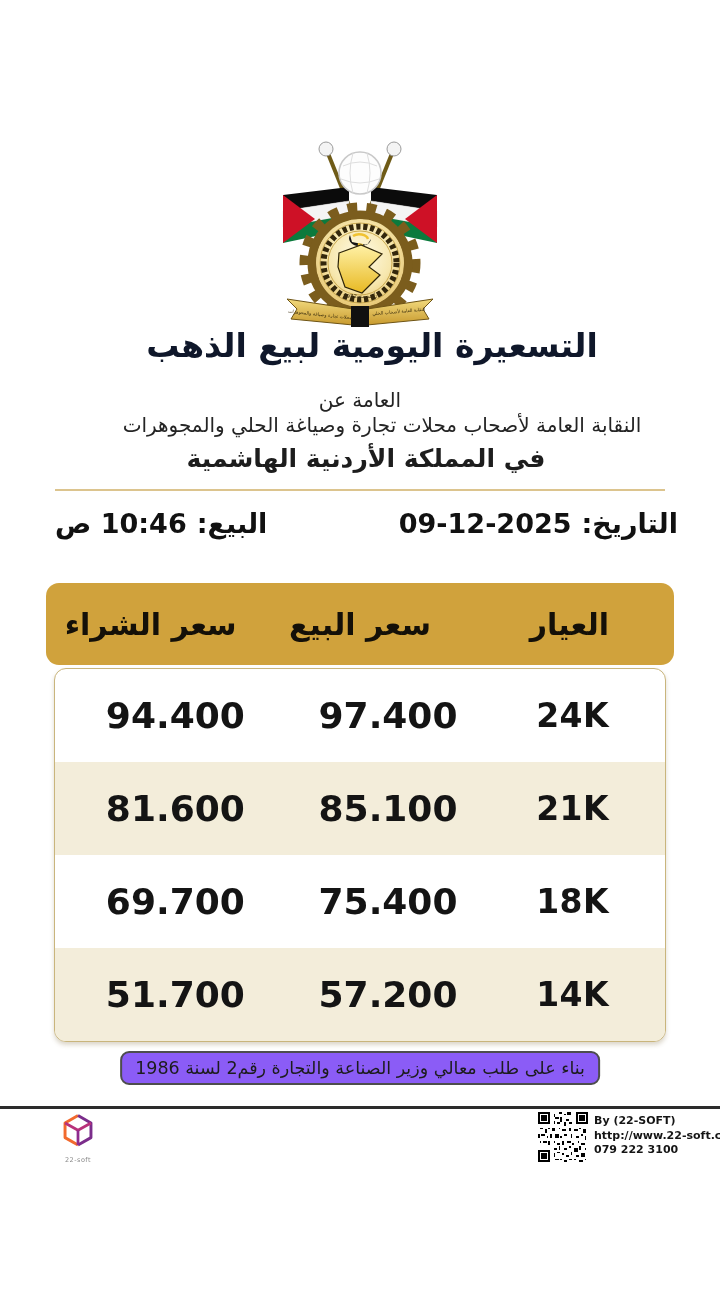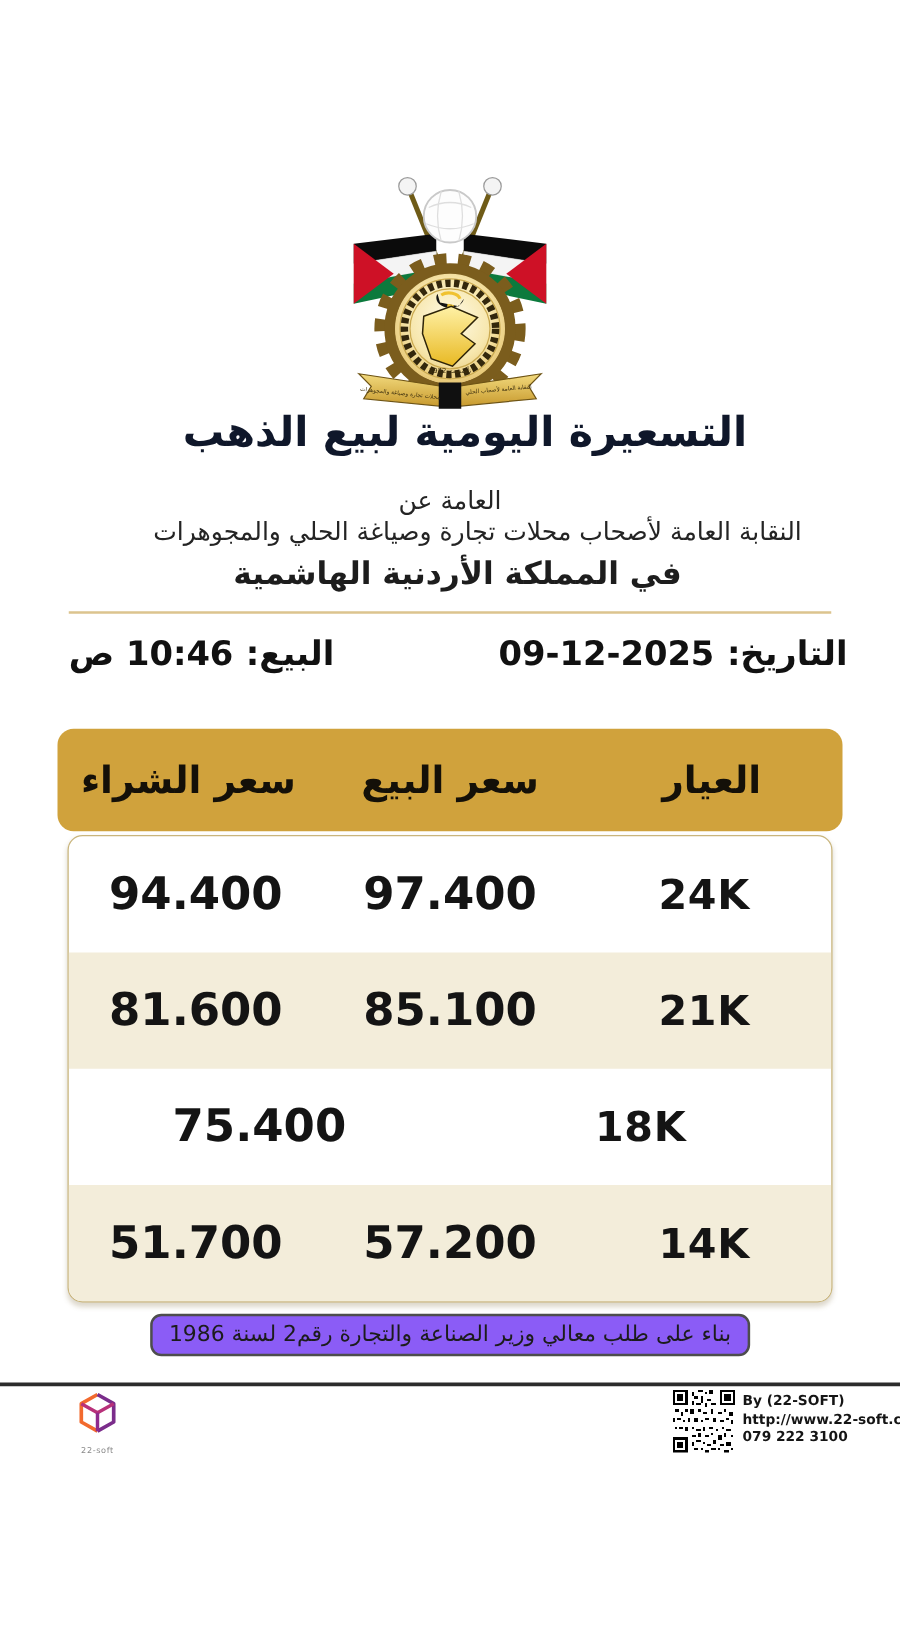--- a/index.html
+++ b/index.html
@@ -51,21 +51,21 @@
   .tbl-body {
     position: absolute; left: 54px; top: 668px; width: 612px;
     border: 1px solid #c9b57c; border-radius: 12px; overflow: hidden;
     box-shadow: 0 3px 4px rgba(120,100,50,0.25);
     background: #fff;
   }
   .trow { display: flex; direction: rtl; align-items: center; height: 93px; }
   .trow.alt { background: #f3edda; }
   .trow .cell { flex: 1; text-align: center; color: #141414; }
   .cell.karat  { font-size: 33px; font-weight: 700; letter-spacing: 0.5px; }
-  .cell.price  { font-size: 36px; font-weight: 700; }
+  .cell.price  { font-size: 36px; font-weight: 700; padding-left: 28px; }
   
   .note-box {
     position: absolute; top: 1051px; left: 50%; transform: translateX(-50%);
     border: 2px solid #4d4d4d; border-radius: 9px;
     padding: 5px 13px; font-size: 17.5px; font-weight: 500;
     direction: rtl; white-space: nowrap; color: #1c1c1c; background: #8b5cf6;
   }
   
   .footer-sep { position: absolute; top: 1106px; left: 0; width: 720px; height: 3px; background: #2c2c2c; }
   .brand { position: absolute; left: 56px; top: 1113px; width: 44px; text-align: center; }
@@ -184,20 +184,21 @@
       <div class="cell price">94.400</div>
     </div>
     <div class="trow alt">
       <div class="cell karat">21K</div>
       <div class="cell price">85.100</div>
       <div class="cell price">81.600</div>
     </div>
     <div class="trow">
       <div class="cell karat">18K</div>
       <div class="cell price">75.400</div>
+      <div class="cell price">69.700</div>
     </div>
     <div class="trow alt">
       <div class="cell karat">14K</div>
       <div class="cell price">57.200</div>
       <div class="cell price">51.700</div>
     </div>
   </div>
 
   <div class="note-box">بناء على طلب معالي وزير الصناعة والتجارة رقم2 لسنة 1986</div>
 

